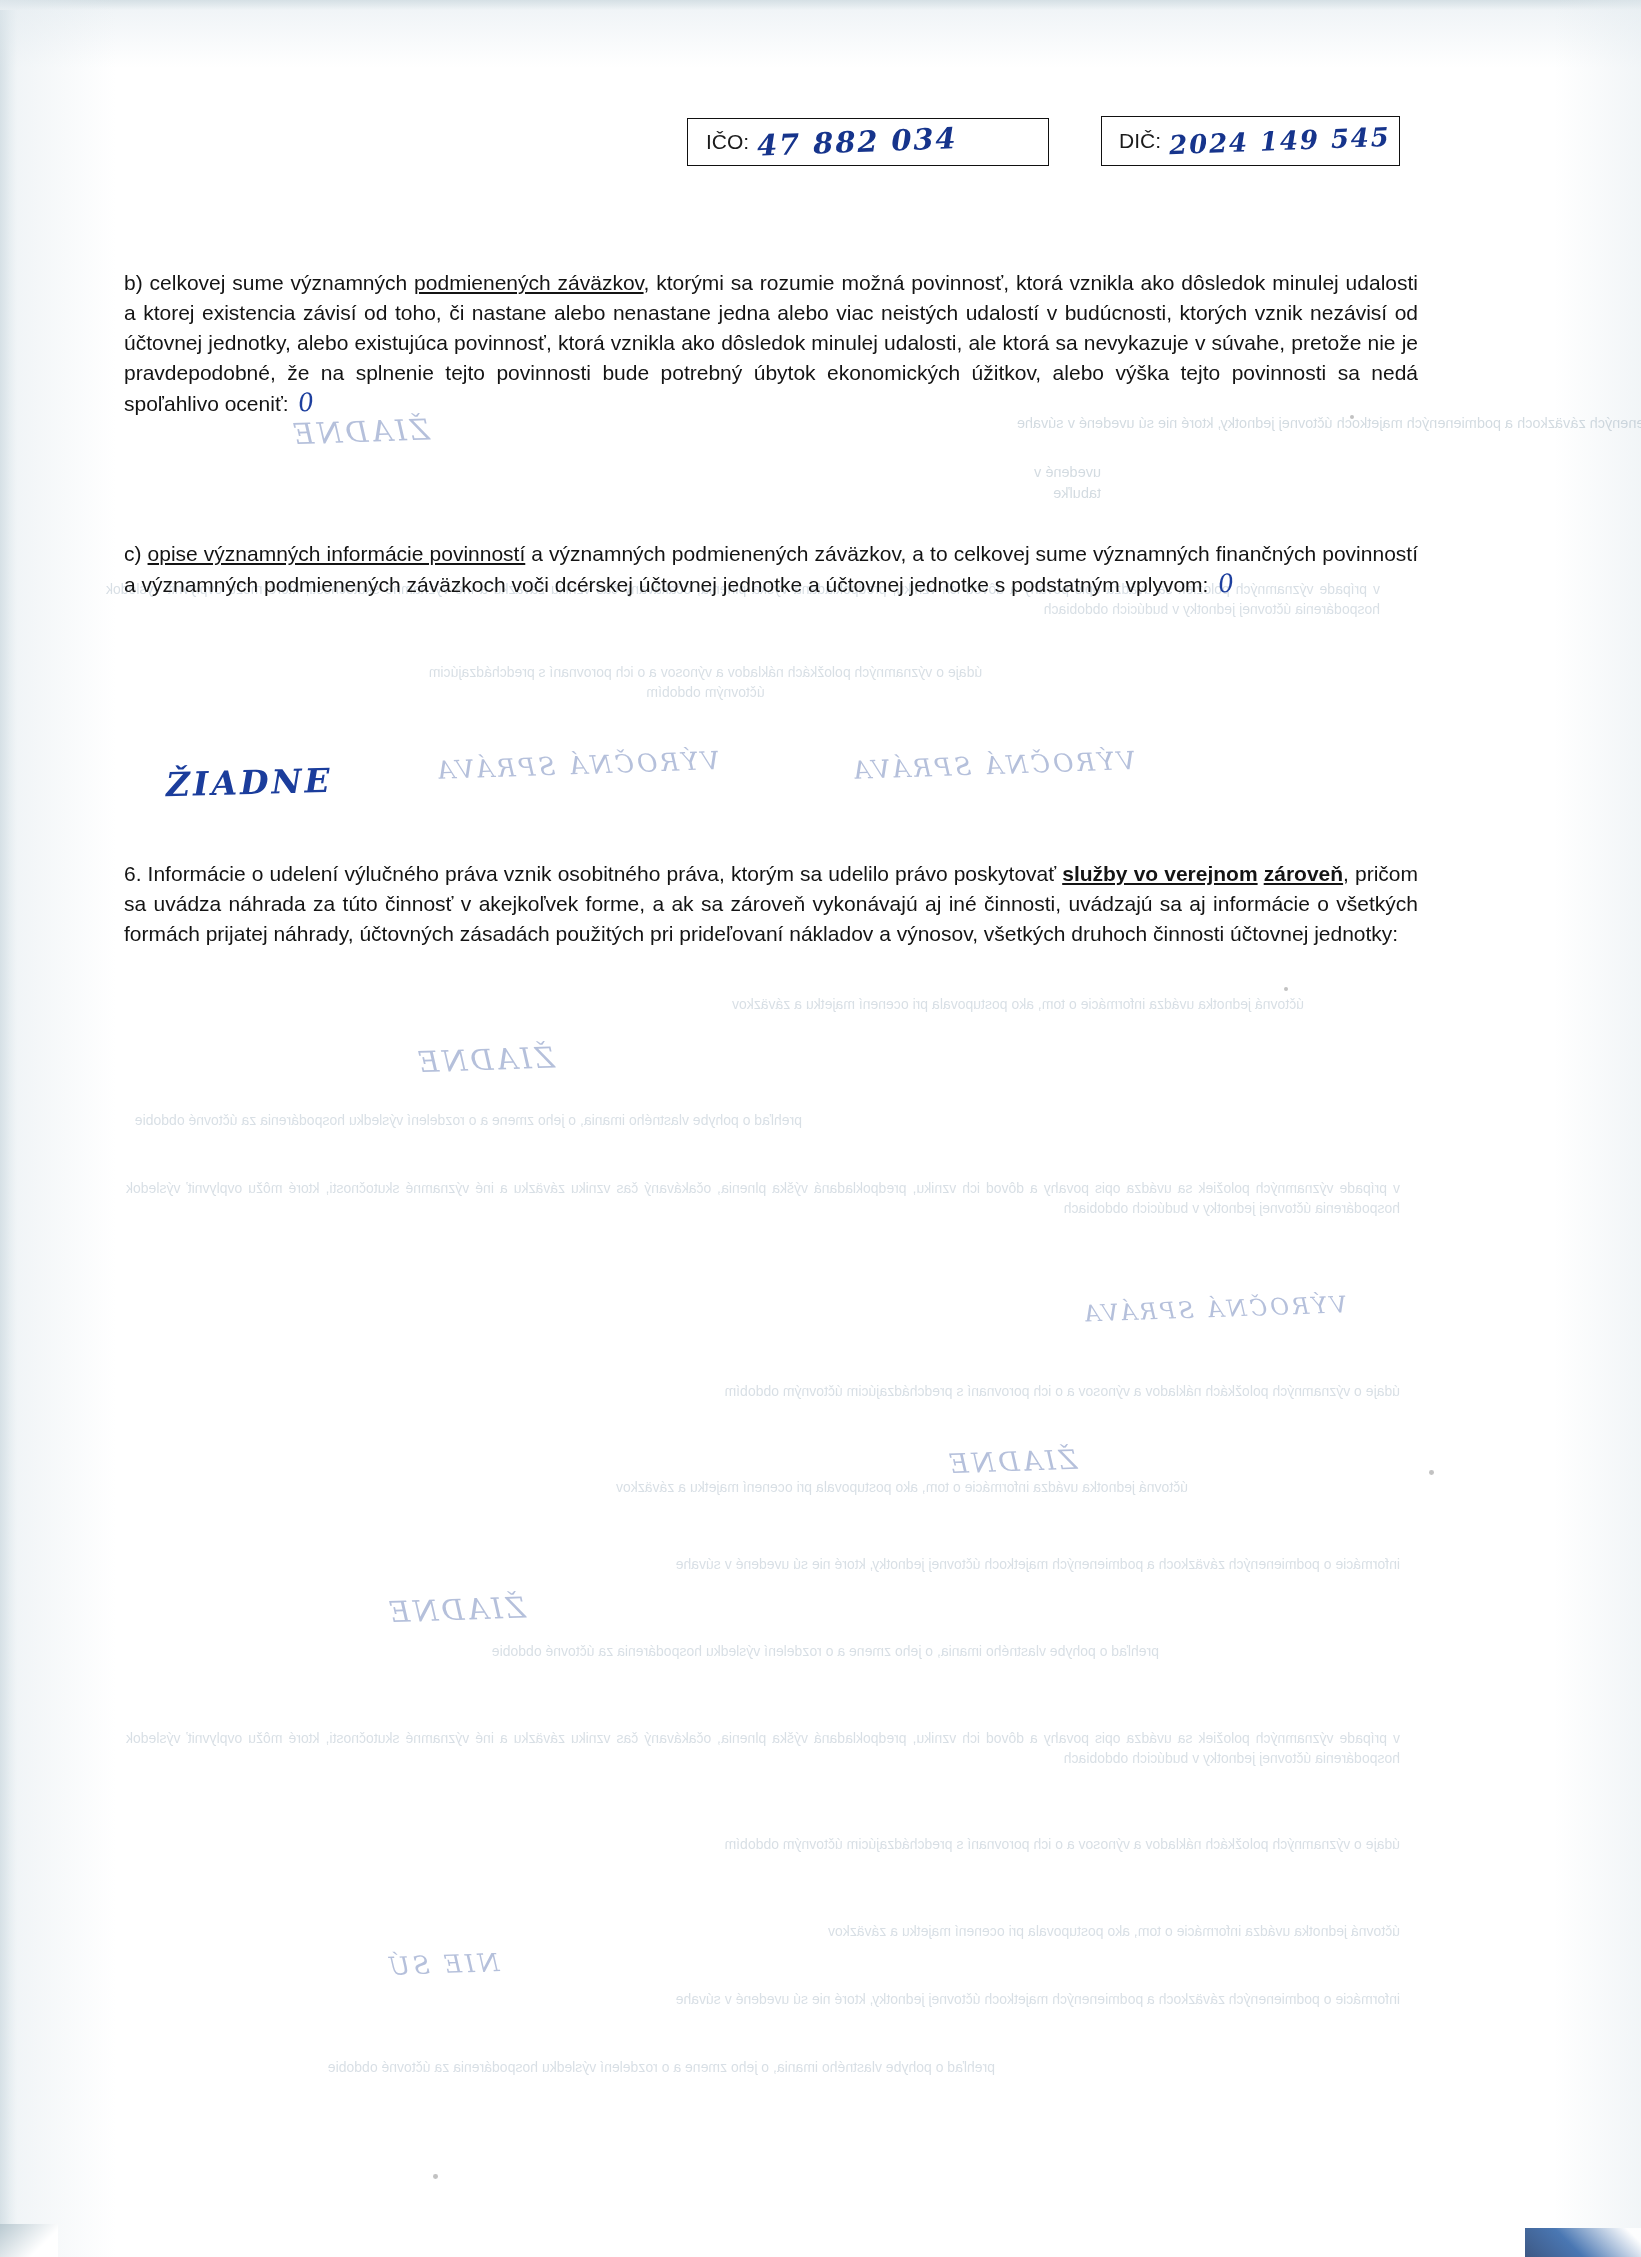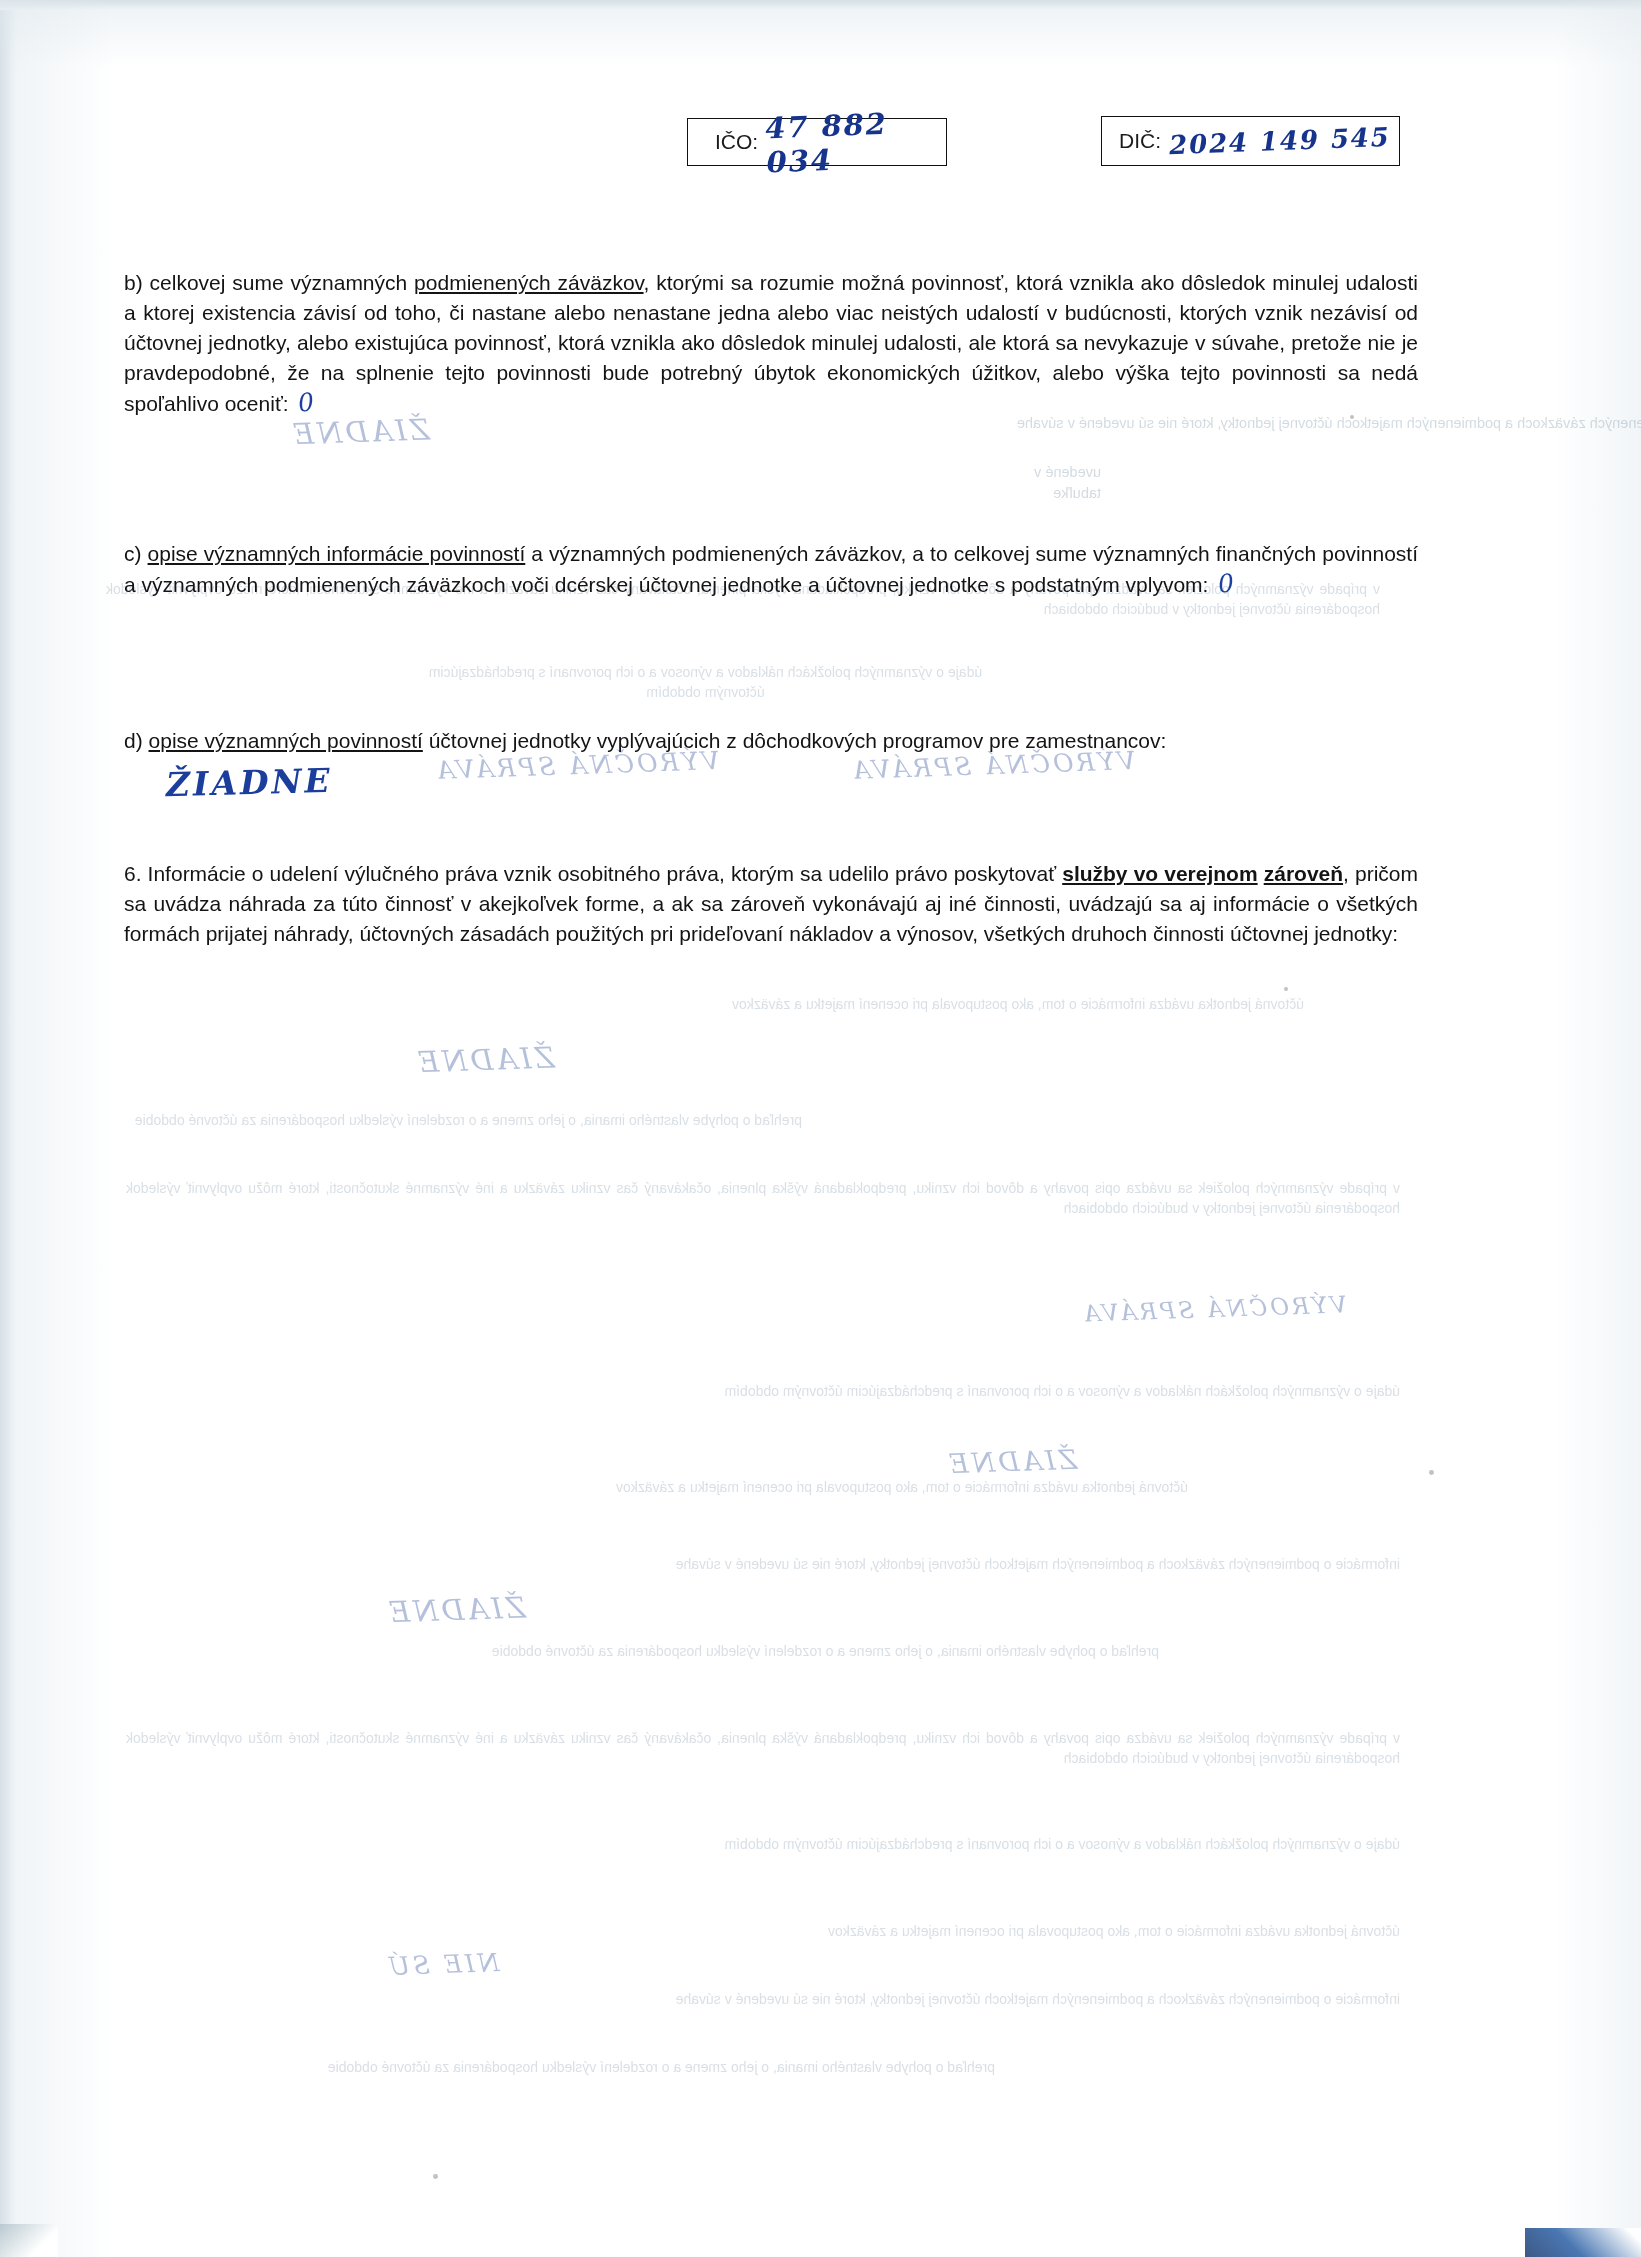--- a/index.html
+++ b/index.html
@@ -59,24 +59,24 @@
     left: 209px; top: 118px;
     width: 338px; height: 46px;
     border: 1.9px solid #111;
     display: flex; align-items: center; justify-content: center;
     font-size: 21px;
     letter-spacing: 0.2px;
   }
   .hdr-ico {
     position: absolute;
     left: 687px; top: 118px;
-    width: 260px; height: 48px;
+    width: 362px; height: 48px;
     border: 1.9px solid #111;
     display: flex; align-items: center;
-    padding-left: 27px;
+    padding-left: 18px;
     box-sizing: border-box;
     font-size: 21px;
   }
   .hdr-dic {
     position: absolute;
     left: 1101px; top: 116px;
     width: 299px; height: 50px;
     border: 1.9px solid #111;
     display: flex; align-items: center;
     padding-left: 17px;
@@ -233,24 +233,20 @@
 
   <div class="para p-b">
     <span>b)</span><span> celkovej sume významných </span><span class="u">podmienených záväzkov</span><span>, ktorými sa rozumie možná povinnosť, ktorá vznikla ako dôsledok minulej udalosti a ktorej existencia závisí od toho, či nastane alebo nenastane jedna alebo viac neistých udalostí v budúcnosti, ktorých vznik nezávisí od účtovnej jednotky, alebo existujúca povinnosť, ktorá vznikla ako dôsledok minulej udalosti, ale ktorá sa nevykazuje v súvahe, pretože nie je pravdepodobné, že na splnenie tejto povinnosti bude potrebný úbytok ekonomických úžitkov, alebo výška tejto povinnosti sa nedá spoľahlivo oceniť:</span><span class="inline-hand">0</span>
   </div>
 
   <div class="para p-c">
     <span>c)</span>
     <span class="u">opise významných informácie povinností</span><span> a významných podmienených záväzkov, a to celkovej sume významných finančných povinností a významných podmienených záväzkoch voči dcérskej účtovnej jednotke a účtovnej jednotke s podstatným vplyvom:</span><span class="inline-hand">0</span>
   </div>
 
-  <div class="para p-d">
-    <span>d)</span>
-    <span class="u">opise významných povinností</span><span> účtovnej jednotky vyplývajúcich  z dôchodkových programov pre zamestnancov:</span>
-  </div>
   <div class="answer-ziadne">ŽIADNE</div>
 
   <div class="para p-6">
     <span>6.</span><span> Informácie o udelení výlučného práva vznik osobitného práva, ktorým sa udelilo právo poskytovať </span><span class="b u">služby vo verejnom</span>
     <span class="b u">zároveň</span><span>, pričom sa uvádza náhrada za túto činnosť v akejkoľvek forme, a ak sa zároveň vykonávajú aj iné činnosti, uvádzajú sa aj informácie o všetkých formách prijatej náhrady, účtovných zásadách použitých pri prideľovaní nákladov a výnosov, všetkých druhoch činnosti účtovnej jednotky:</span>
   </div>
 
   <div class="corner-bl"></div>
   <div class="corner-br"></div>
 </div>

